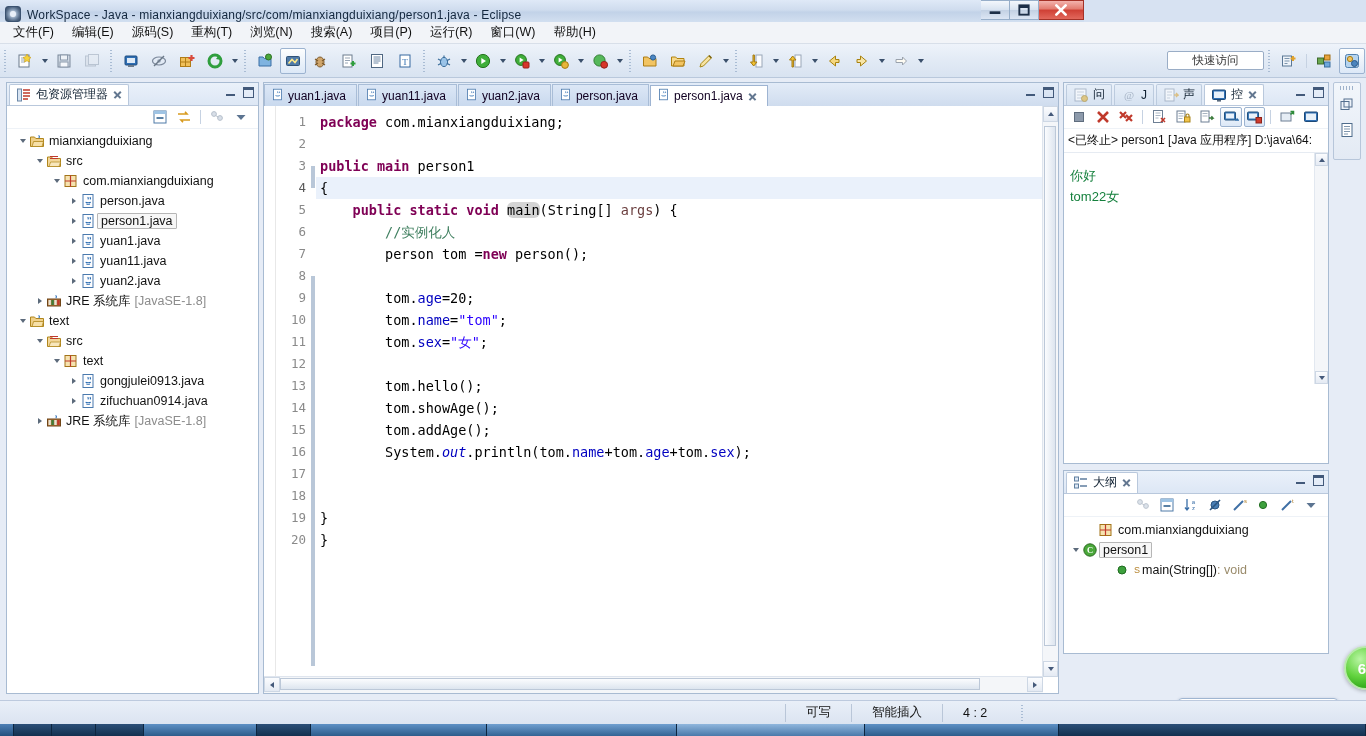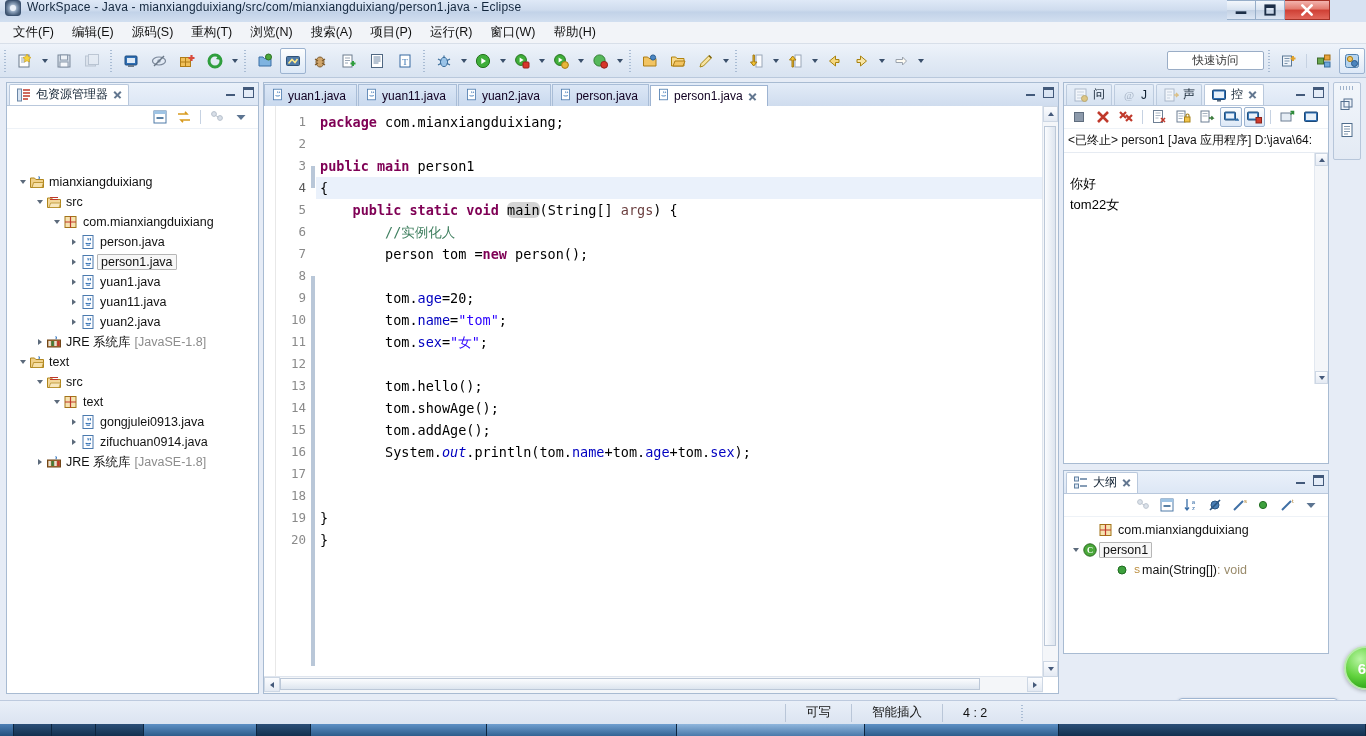--- a/index.html
+++ b/index.html
@@ -7,24 +7,24 @@
     width:1366px;height:736px;overflow:hidden;
     font-family:"Liberation Sans","DejaVu Sans",sans-serif;
     font-size:12px;
     background:#d7e2f2;
     -webkit-font-smoothing:none;
   }
   .app{position:relative;width:1366px;height:736px;}
 
   
   .titlebar{
-    position:absolute;left:0;top:0;width:1330px;height:22px;
+    position:absolute;left:0;top:0;width:1084px;height:22px;
     background:linear-gradient(to bottom,#dfe9f7 0%,#cfdcee 45%,#c2d2e8 55%,#d2dff0 100%);
     border-bottom:1px solid #9cb4d4;
-    display:flex;align-items:flex-start;
+    display:flex;align-items:flex-end;
   }
   .title-icon{width:16px;height:16px;margin-left:5px;margin-right:6px;border-radius:3px;
     background:radial-gradient(circle at 50% 50%,#ffffff 8%,#8fa4bd 40%,#546a86 70%,#32465f 100%);
     border:1px solid #3b5270;box-sizing:border-box;position:relative;}
   .title-icon:after{content:"";position:absolute;left:4px;top:4px;width:6px;height:6px;border-radius:50%;background:#e9f0f9;}
   .title-text{font-size:12px;color:#12263d;letter-spacing:.2px;white-space:nowrap;}
   .wincontrols{position:absolute;right:0;top:0;height:21px;display:flex;}
   .wbtn{width:29px;height:20px;margin-top:0;border:1px solid #97aec9;border-left:none;
     background:linear-gradient(to bottom,#f3f7fc,#d7e2f0 50%,#c2d0e3 50%,#dce6f4);
     display:flex;align-items:center;justify-content:center;font-size:11px;color:#20324a;
@@ -86,21 +86,21 @@
   .maxbtn:after{content:"";display:block;height:2px;background:#42597a;}
 
   .viewtoolbar{height:22px;background:#fff;display:flex;align-items:center;justify-content:flex-end;
     padding-right:6px;gap:2px;border-bottom:1px solid #eef2f7;}
   .vtb{width:20px;height:18px;display:flex;align-items:center;justify-content:center;border:1px solid transparent;border-radius:2px;}
   .vtb.on{border-color:#9cb3d0;background:linear-gradient(to bottom,#fdfefe,#dce8f7);}
   .vsep{width:1px;height:14px;background:#c6d2e2;margin:0 3px;}
 
   
   #pkgview{left:6px;top:4px;width:253px;height:612px;}
-  .tree{font-size:12.5px;color:#111;padding-top:2px;overflow:hidden;height:560px;margin-top:41px;}
+  .tree{font-size:12.5px;color:#111;padding-top:2px;overflow:hidden;height:560px;}
   .trow{display:flex;align-items:center;height:20px;white-space:nowrap;}
   .trow .tw{width:12px;height:12px;display:flex;align-items:center;justify-content:center;}
   .tw.exp:after{content:"";border-left:4.5px solid #5c6a7b;border-top:3.5px solid transparent;border-bottom:3.5px solid transparent;}
   .tw.opn:after{content:"";border-top:4.5px solid #5c6a7b;border-left:3.5px solid transparent;border-right:3.5px solid transparent;}
   .ticon{width:16px;height:16px;margin-right:4px;display:flex;align-items:center;justify-content:center;}
   .tlabel{color:#111;}
   .tdim{color:#8c8c8c;margin-left:4px;}
   .selbox{border:1px solid #b6b6b6;background:#f7f7f7;padding:0 3px;margin-left:-3px;border-radius:1px;}
 
   
@@ -153,21 +153,21 @@
   .hsarrow.l{left:0;}
   .hsarrow.r{right:0;}
   .hsarrow i{border-top:3.5px solid transparent;border-bottom:3.5px solid transparent;}
   .hsarrow.l i{border-right:4.5px solid #44597a;}
   .hsarrow.r i{border-left:4.5px solid #44597a;}
 
   
   #console{left:1063px;top:4px;width:266px;height:382px;}
   .conhead{font-size:12px;color:#111;padding:3px 4px;white-space:nowrap;overflow:hidden;}
   .conbody{position:relative;height:232px;background:#fff;border-top:1px solid #e6ebf2;
-    font-size:13px;color:#000000;padding:20px 6px;box-sizing:border-box;}
+    font-size:13px;color:#15803d;padding:12px 6px;box-sizing:border-box;}
   .conline{line-height:21px;}
   .conscroll{position:absolute;right:0;top:0;width:13px;bottom:0;background:#f4f6f9;border-left:1px solid #e2e8f0;}
   .conscroll .ctop,.conscroll .cbot{position:absolute;left:0;width:13px;height:13px;
     background:linear-gradient(to bottom,#fbfcfe,#e4eaf3);border:1px solid #cdd7e4;box-sizing:border-box;
     display:flex;align-items:center;justify-content:center;}
   .conscroll .ctop{top:0;}
   .conscroll .cbot{bottom:0;}
   .conscroll i{border-left:3px solid transparent;border-right:3px solid transparent;}
   .conscroll .ctop i{border-bottom:4px solid #44597a;}
   .conscroll .cbot i{border-top:4px solid #44597a;}

